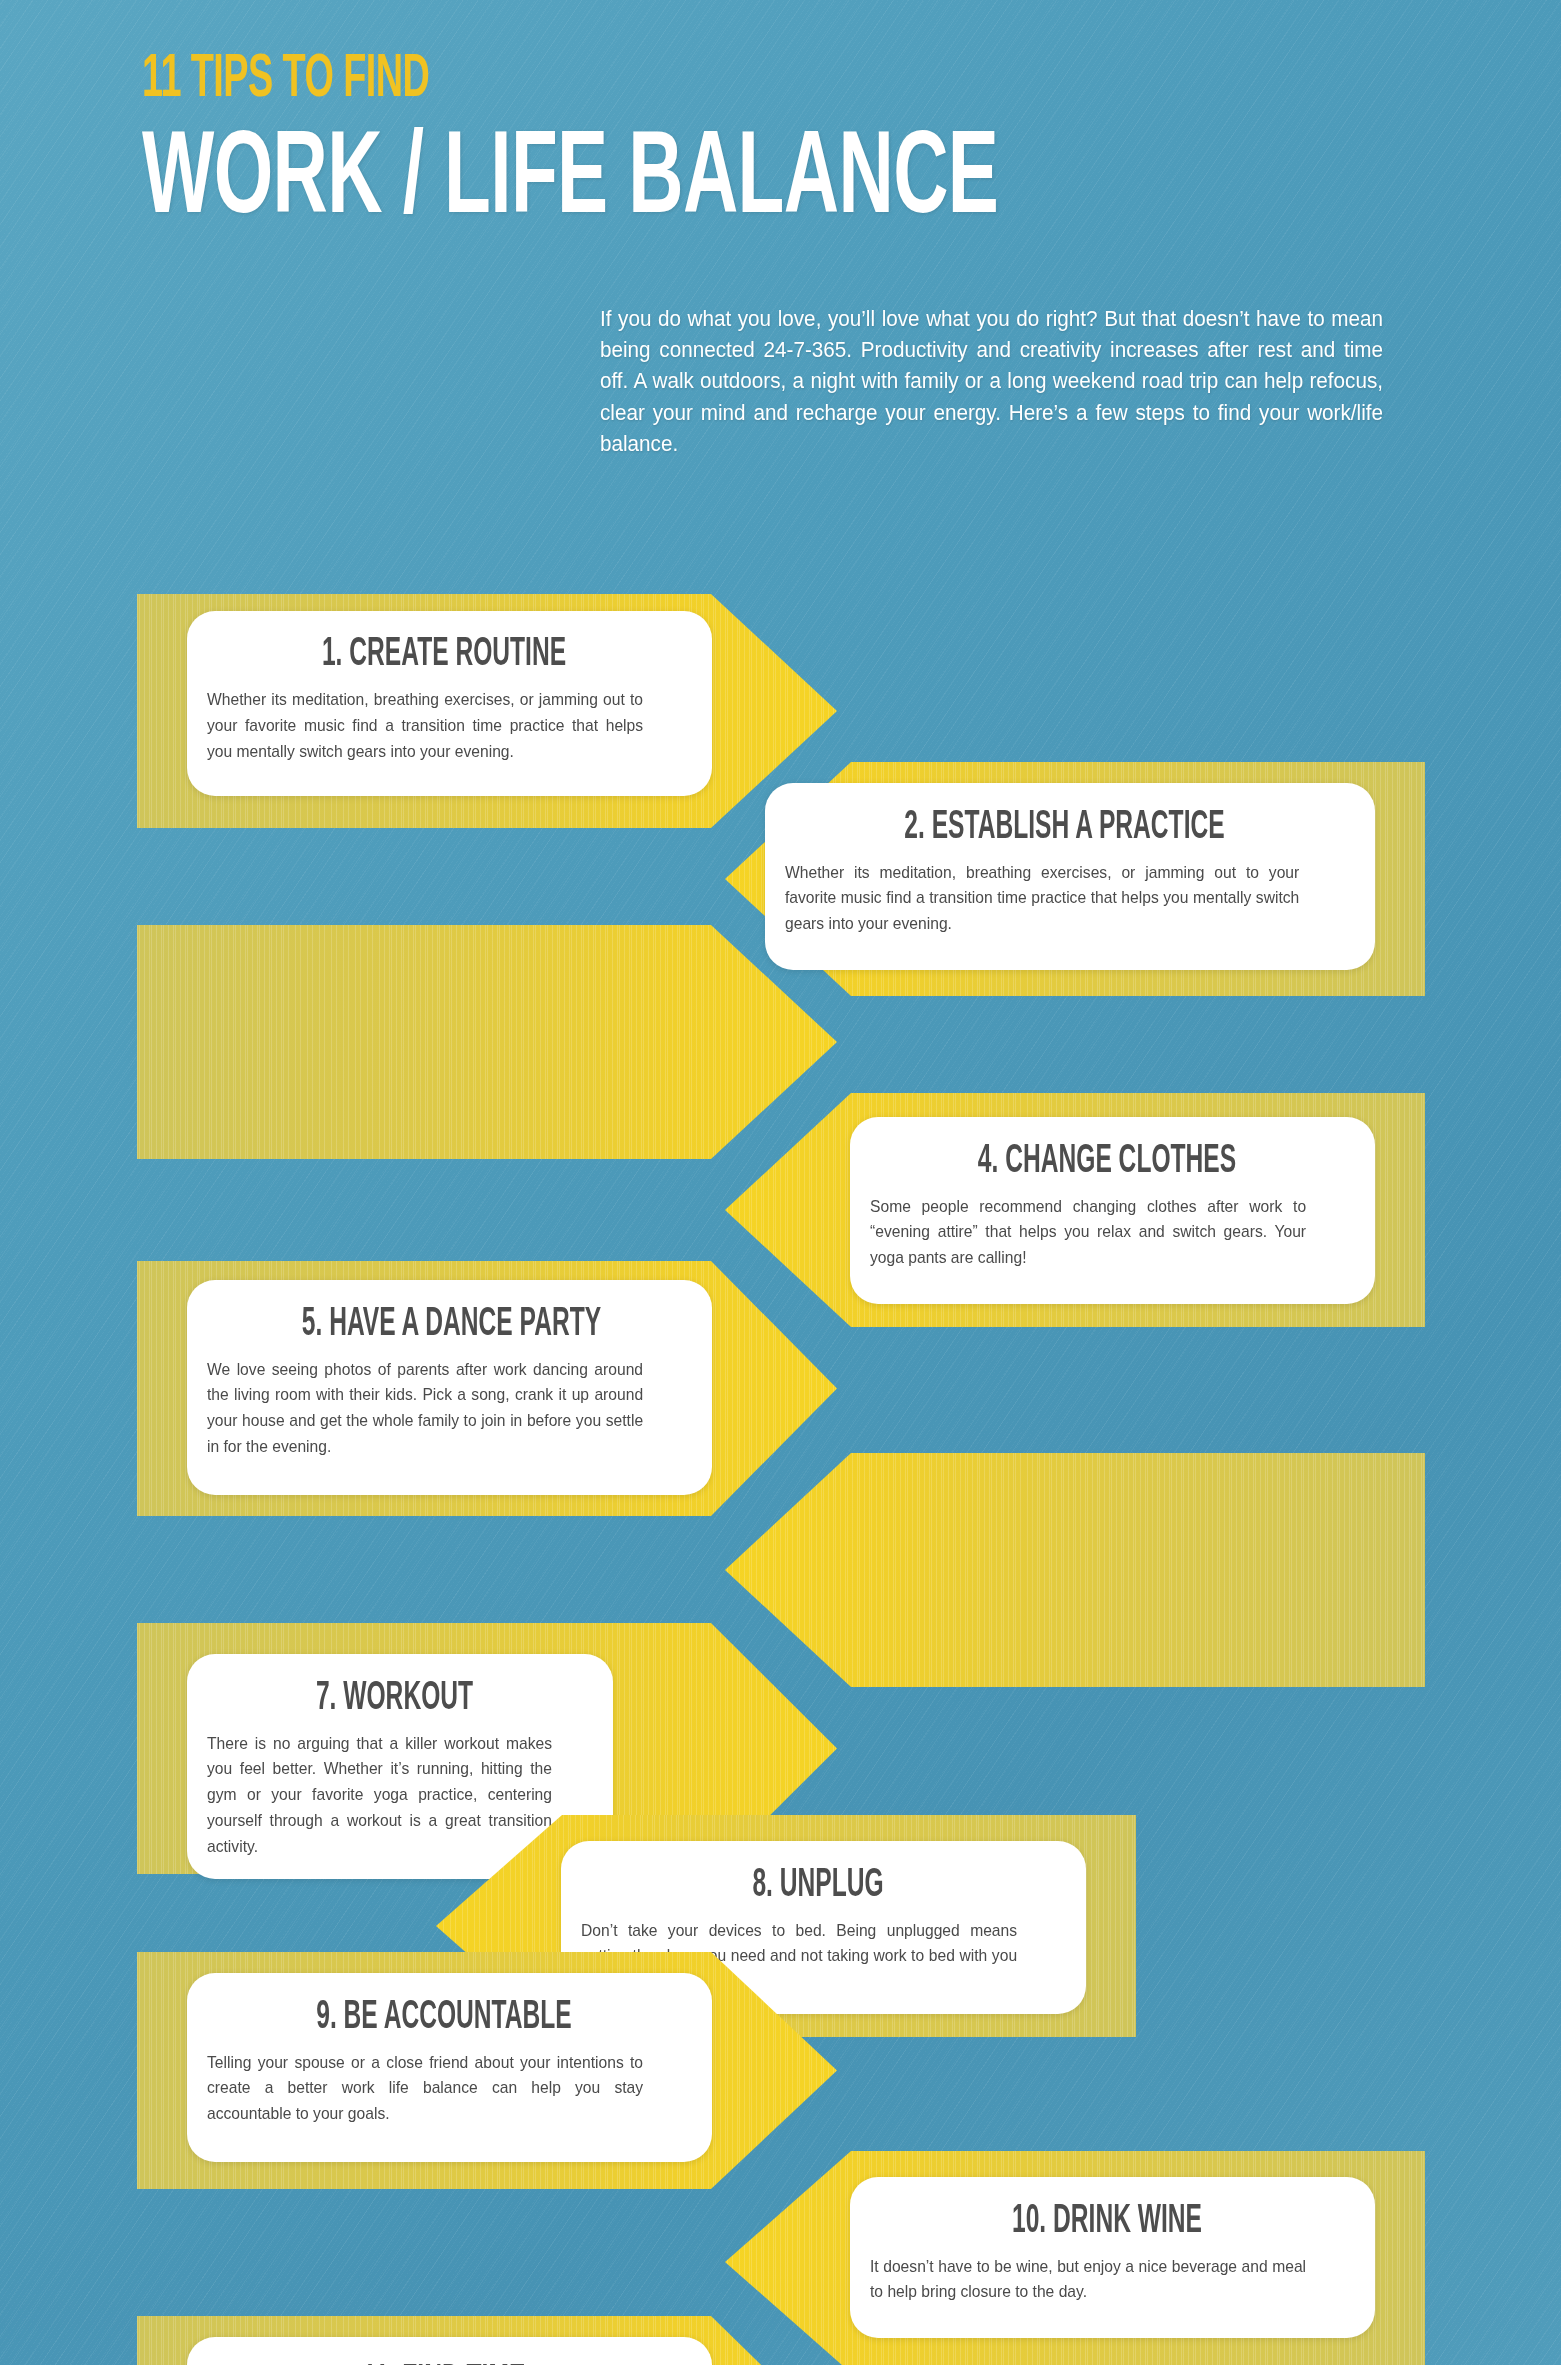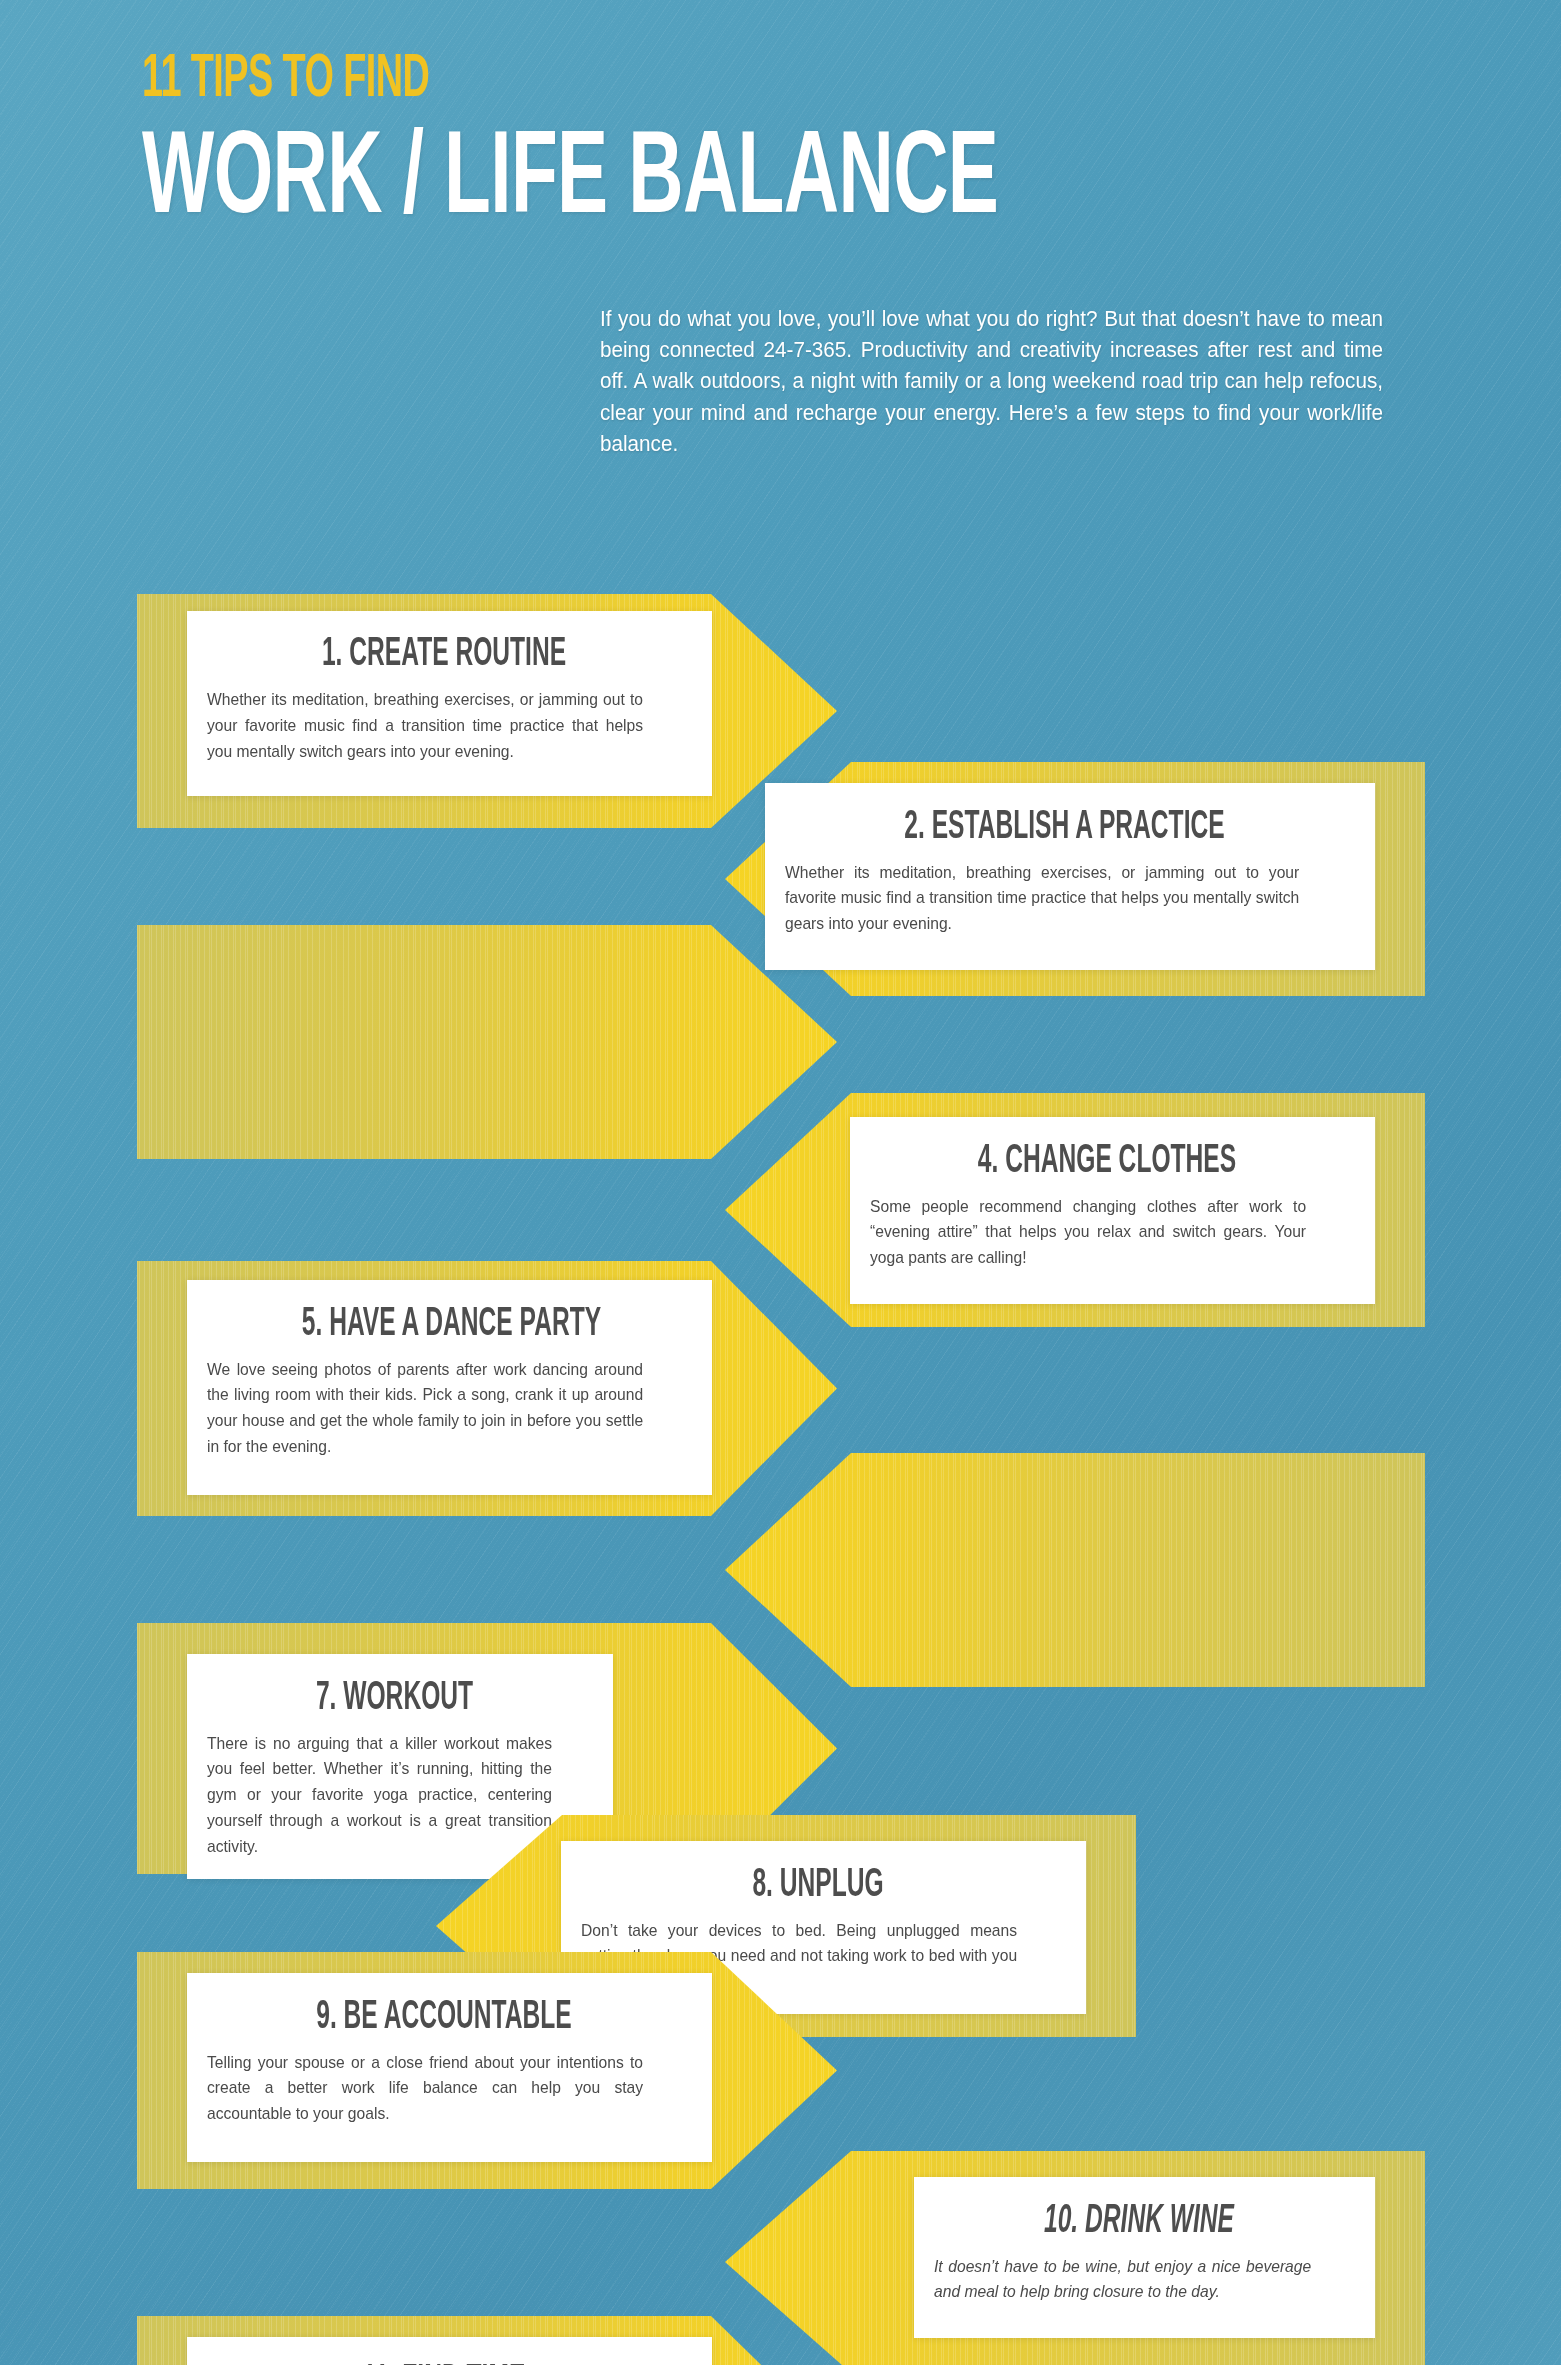--- a/index.html
+++ b/index.html
@@ -117,20 +117,21 @@
       rgba(255,255,255,0.0) 0.5px,
       rgba(255,255,255,0.0) 2.4px);
     opacity: 0.55;
   }
   .card {
     position: absolute;
     background: #ffffff;
     box-shadow: 0 1.4px 6.6px rgba(0,0,0,0.10);
     padding: 16px 31px 19px 20px;
     box-sizing: border-box;
+    border-radius: 28px;
   }
   .card-left  { left: 187px; }
   .card-right { right: 187px; }
   .card-title {
     color: #4d4d4d;
     font-weight: bold;
     font-size: 41px;
     line-height: 1.02;
     text-align: center;
     letter-spacing: 0px;
@@ -218,21 +219,21 @@
         </div>
         <div class="tip-row" style="position: absolute; left: 0px; top: 1358px; width: 1519px; height: 237px;">
           <div class="chev chev-left" style="height: 237px;"></div>
           <div class="card card-left" style="top: 21px; width: 525px; min-height: 189px;">
             <div class="card-title">9. BE ACCOUNTABLE</div>
             <div class="card-body">Telling your spouse or a close friend about your intentions to create a better work life balance can help you stay accountable to your goals.</div>
           </div>
         </div>
         <div class="tip-row" style="position: absolute; left: 0px; top: 1557px; width: 1562px; height: 222px;">
           <div class="chev chev-right" style="height: 222px;"></div>
-          <div class="card card-right" style="top: 26px; width: 461px; min-height: 161px; font-style: italic;">
+          <div class="card card-right" style="top: 26px; width: 525px; min-height: 161px;">
             <div class="card-title">10. DRINK WINE</div>
             <div class="card-body">It doesn’t have to be wine, but enjoy a nice beverage and meal to help bring closure to the day.</div>
           </div>
         </div>
         <div class="tip-row" style="position: absolute; left: 0px; top: 1722px; width: 1562px; height: 246px;">
           <div class="chev chev-left" style="height: 246px;"></div>
           <div class="card card-left" style="top: 21px; width: 525px; min-height: 203px;">
             <div class="card-title">11. FIND TIME</div>
           </div>
         </div>

